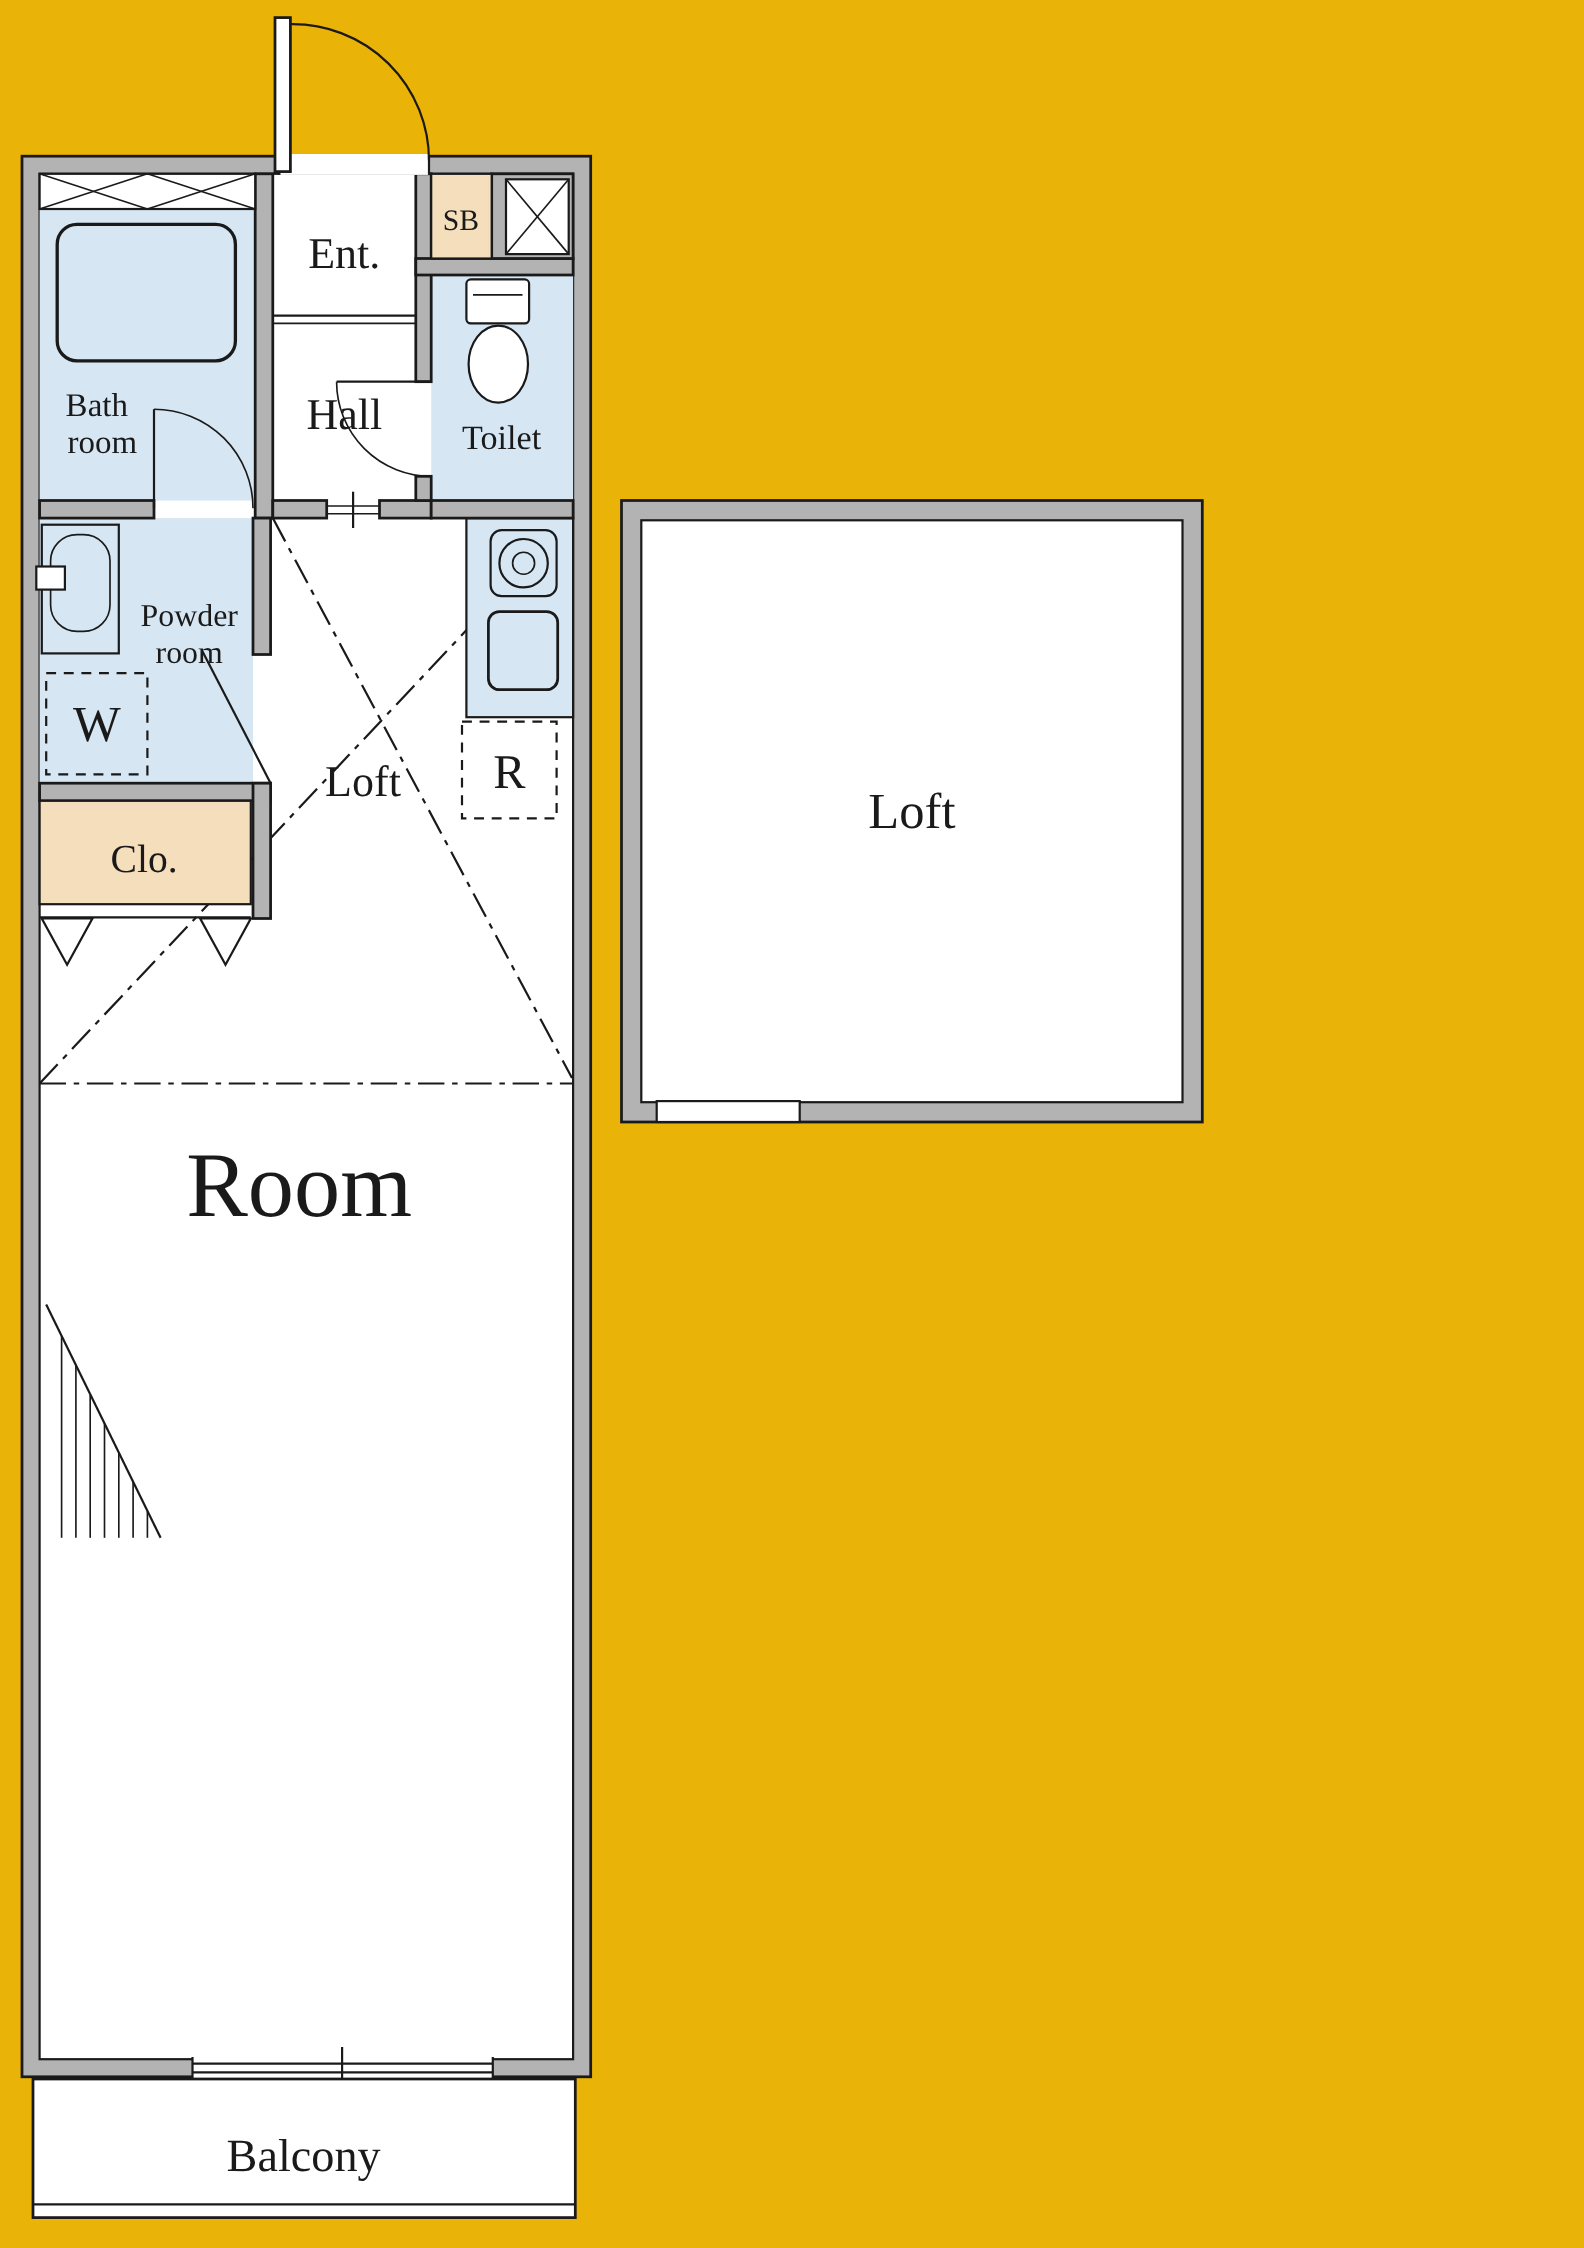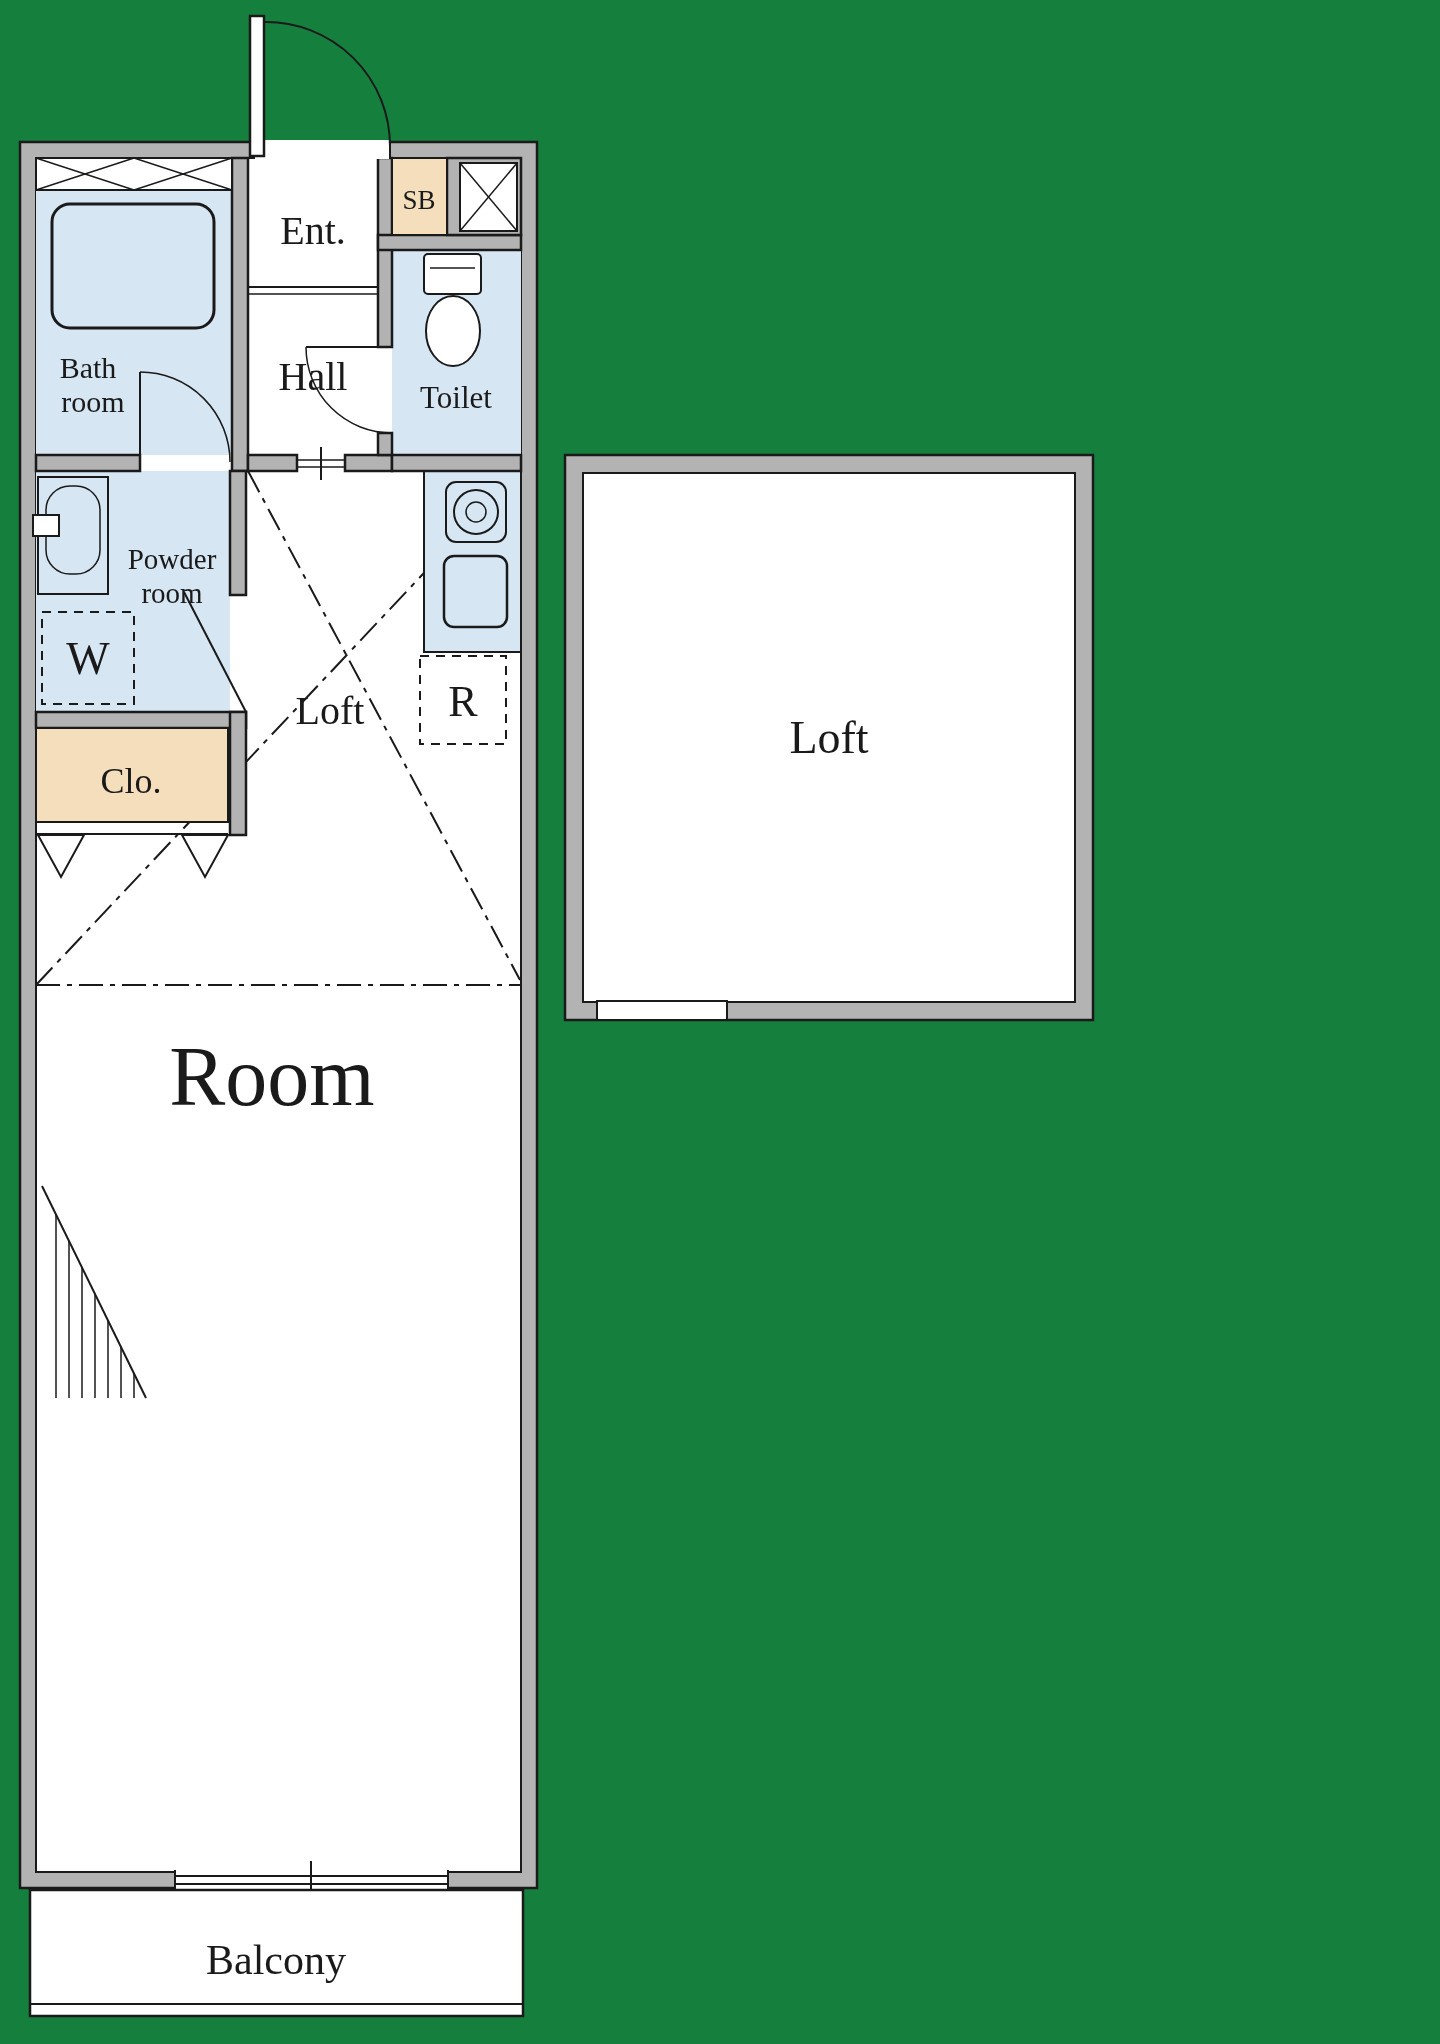--- a/index.html
+++ b/index.html
@@ -2,21 +2,21 @@
 <html style="--wall: #b3b3b3; --blue: #d6e6f3; --beige: #f5debc; --line: #1a1a1a;"><head>
 <meta charset="utf-8">
 <style>
   :root{
     --wall:#b3b3b3;
     --blue:#d6e6f3;
     --beige:#f5debc;
     --line:#1a1a1a;
   }
   html,body{margin:0;padding:0;background:#fff;}
-  .canvas{width:1440px;height:2044px;position:relative;background:#15803d;}
+  .canvas{width:1440px;height:2044px;position:relative;background:#eab308;}
   svg{display:block;}
   .wall{fill:var(--wall);stroke:var(--line);stroke-width:2.5;}
   .white{fill:#fff;stroke:var(--line);stroke-width:2;}
   .white25{fill:#fff;stroke:var(--line);stroke-width:2.5;}
   .gap{fill:#fff;stroke:none;}
   .blue{fill:var(--blue);stroke:none;}
   .blue-o{fill:var(--blue);stroke:var(--line);stroke-width:2;}
   .beige{fill:var(--beige);stroke:var(--line);stroke-width:2;}
   .ln{stroke:var(--line);stroke-width:2;fill:none;}
   .ln15{stroke:var(--line);stroke-width:1.5;fill:none;}

